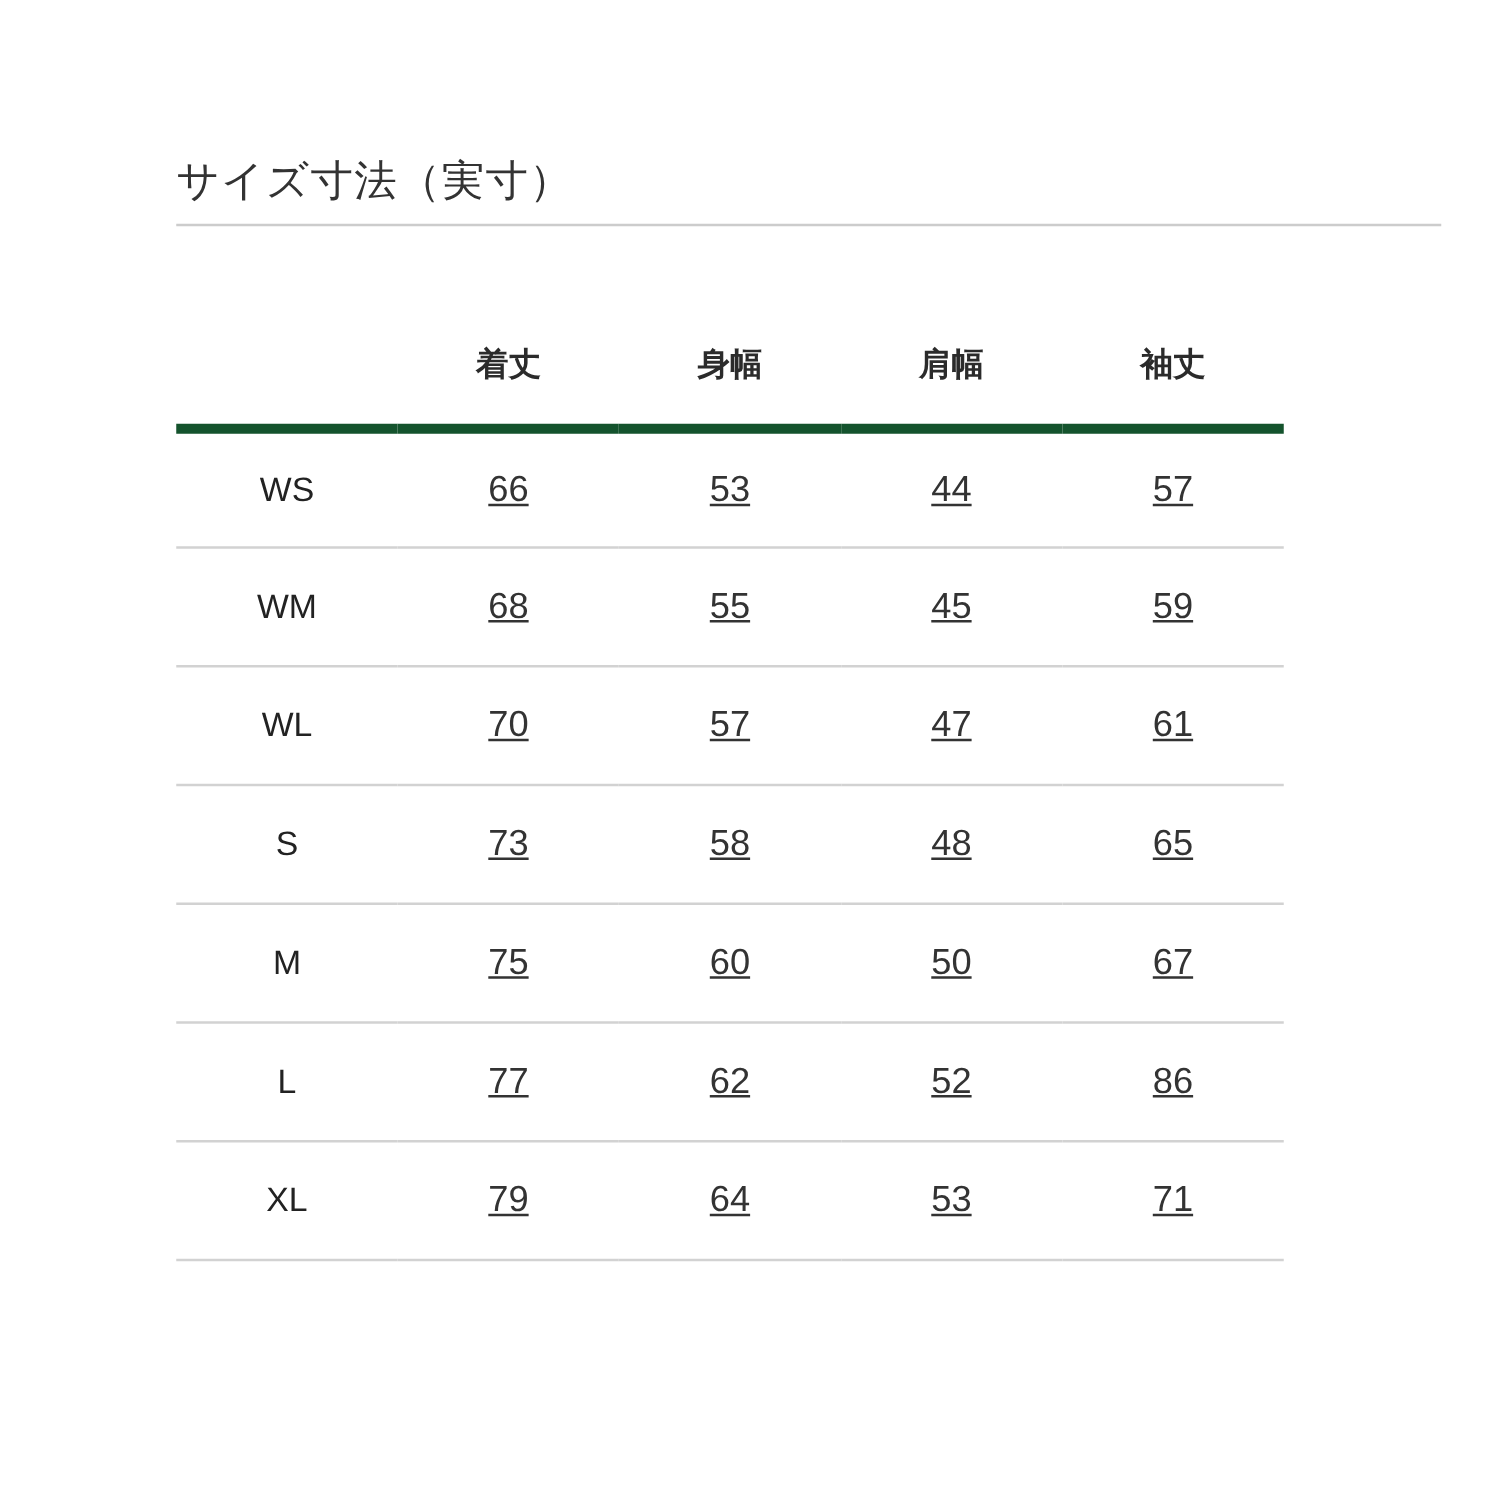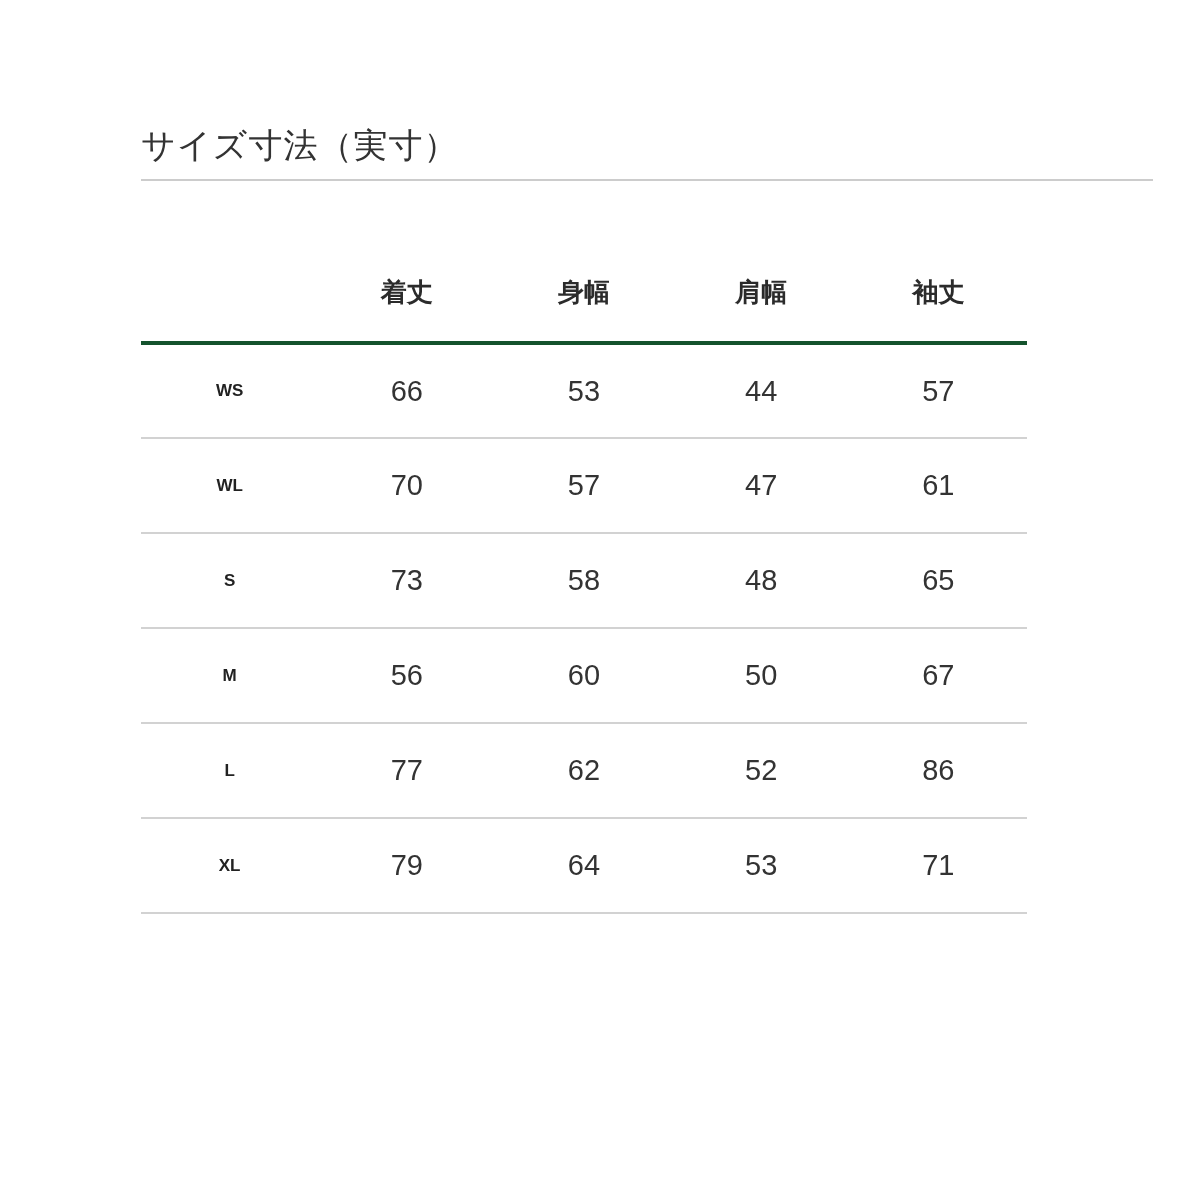--- a/index.html
+++ b/index.html
@@ -40,46 +40,47 @@
   table.size-table {
     position: absolute;
     left: 141px;
     top: 243px;
     width: 886px;
     border-collapse: collapse;
     table-layout: fixed;
   }
   table.size-table thead tr {
     height: 100px;
-    border-bottom: 4px solid #14532d;
+    border-bottom: 8px solid #14532d;
   }
   table.size-table tbody tr {
     height: 95px;
     border-bottom: 2px solid #d2d2d2;
   }
   table.size-table th,
   table.size-table td {
     text-align: center;
     vertical-align: middle;
     padding: 0;
   }
   table.size-table thead th {
     font-size: 26px;
     font-weight: 700;
     color: #2b2b2b;
   }
   table.size-table tbody th {
-    font-size: 17px;
-    font-weight: 700;
+    font-size: 27px;
+    font-weight: 400;
     color: #222222;
   }
   table.size-table tbody td {
     font-size: 29px;
     font-weight: 400;
     color: #333333;
+    text-decoration: underline;
   }
 </style>
 </head>
 <body>
 
 <div class="page">
   <h2 class="page-title">サイズ寸法（実寸）</h2>
 
   <div class="title-divider"></div>
 
@@ -97,36 +98,43 @@
     <tbody>
 
     <tr>
           <th>WS</th>
           <td>66</td>
           <td>53</td>
           <td>44</td>
           <td>57</td>
         </tr>
         <tr>
+          <th>WM</th>
+          <td>68</td>
+          <td>55</td>
+          <td>45</td>
+          <td>59</td>
+        </tr>
+        <tr>
           <th>WL</th>
           <td>70</td>
           <td>57</td>
           <td>47</td>
           <td>61</td>
         </tr>
         <tr>
           <th>S</th>
           <td>73</td>
           <td>58</td>
           <td>48</td>
           <td>65</td>
         </tr>
         <tr>
           <th>M</th>
-          <td>56</td>
+          <td>75</td>
           <td>60</td>
           <td>50</td>
           <td>67</td>
         </tr>
         <tr>
           <th>L</th>
           <td>77</td>
           <td>62</td>
           <td>52</td>
           <td>86</td>

